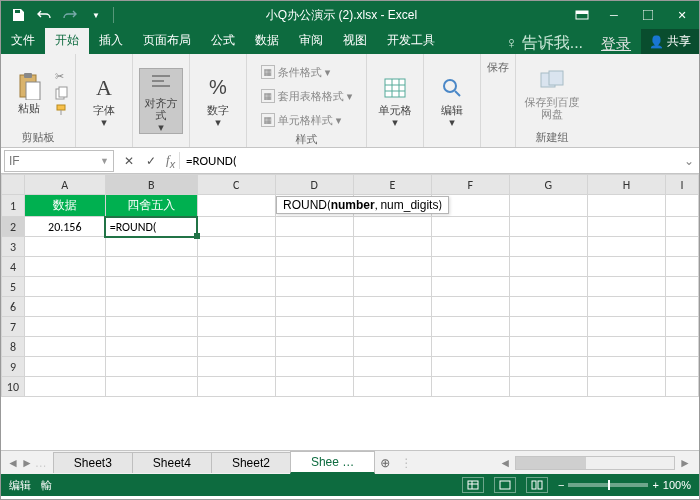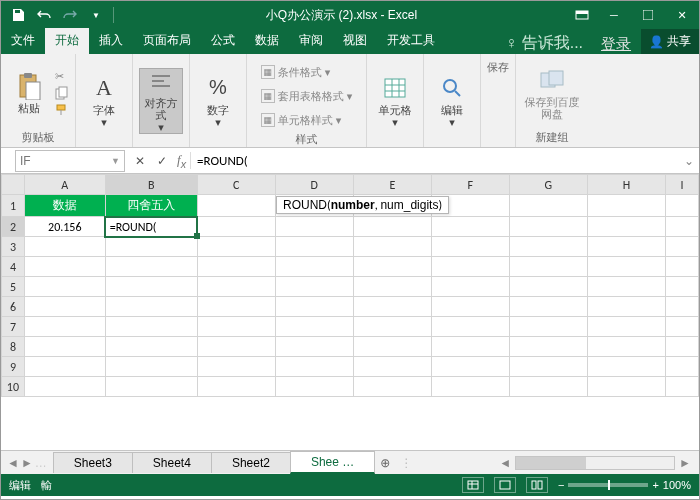--- a/index.html
+++ b/index.html
@@ -28,21 +28,21 @@
   .group .body { flex:1; display:flex; align-items:center; gap:4px; }
   .group .label { font-size:11px; color:#666; padding-top:2px; }
   .bigbtn { display:flex; flex-direction:column; align-items:center; justify-content:center; width:44px; height:66px; gap:2px; cursor:pointer; }
   .bigbtn.sel { background:#c9c9c9; border:1px solid #aaa; }
   .bigbtn .ico { width:28px; height:28px; display:flex; align-items:center; justify-content:center; }
   .bigbtn .cap { font-size:11px; text-align:center; line-height:12px; }
   .smrow { display:flex; align-items:center; gap:3px; height:20px; color:#888; font-size:11px; cursor:pointer;}
   .smrow .mi { width:14px; height:14px; display:inline-flex; align-items:center; justify-content:center; border:1px solid #bbb; font-size:9px;}
 
   .fbar { height:26px; border-bottom:1px solid #c5c5c5; display:flex; align-items:center; font-size:12px; background:#fff; }
-  .namebox { width:110px; height:22px; border:1px solid #bfbfbf; margin-left:14px; padding:0 4px; display:flex; align-items:center; justify-content:space-between; color:#777; background:#fff;}
+  .namebox { width:110px; height:22px; border:1px solid #bfbfbf; margin-left:3px; padding:0 4px; display:flex; align-items:center; justify-content:space-between; color:#777; background:#fff;}
   .fx-btns { display:flex; gap:4px; padding:0 6px; color:#555; }
   .fx-btns span { width:18px; height:18px; display:flex; align-items:center; justify-content:center; cursor:pointer; }
   .fx-lab { font-style:italic; font-family:"Times New Roman",serif; font-size:13px; color:#777; padding-right:4px; border-right:1px solid #ddd; }
   .fbar input { flex:1; border:none; outline:none; height:22px; padding:0 6px; font-size:13px; font-family:Calibri,sans-serif; }
   .fexp { width:20px; text-align:center; color:#888; cursor:pointer; }
 
   .sheet { position:relative; height:276px; overflow:hidden; background:#fff; }
   table.grid { border-collapse:collapse; table-layout:fixed; }
   .grid th,.grid td { border:1px solid #d4d4d4; height:20px; font-size:12px; font-family:Calibri,"Microsoft YaHei"; }
   .grid thead th { background:#e6e6e6; font-weight:normal; color:#333; position:relative; }

